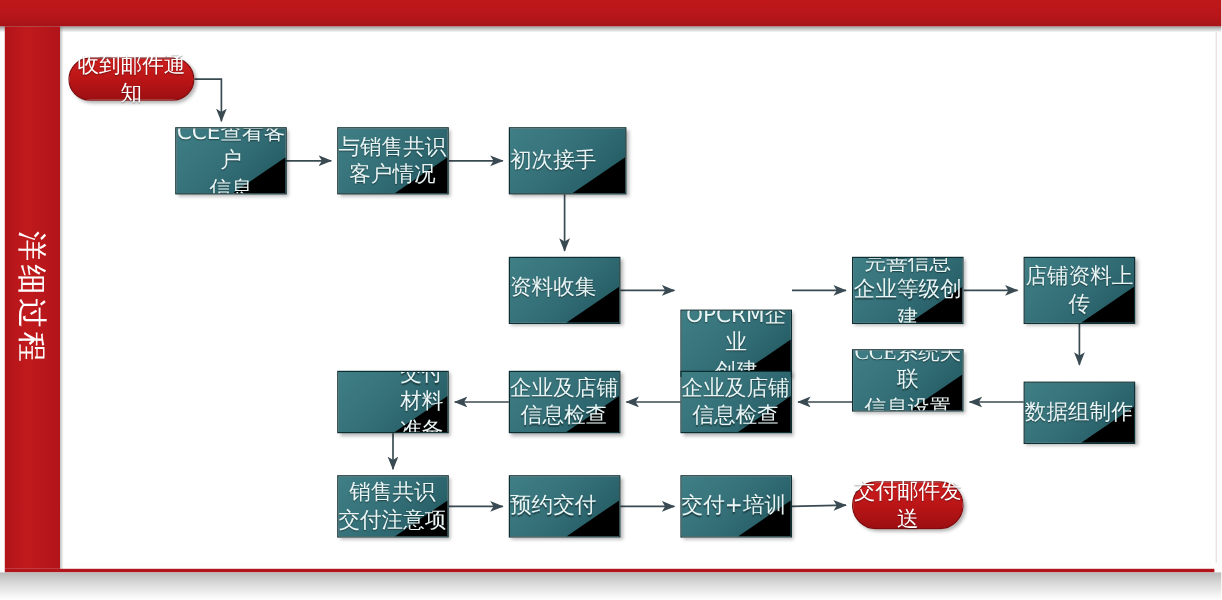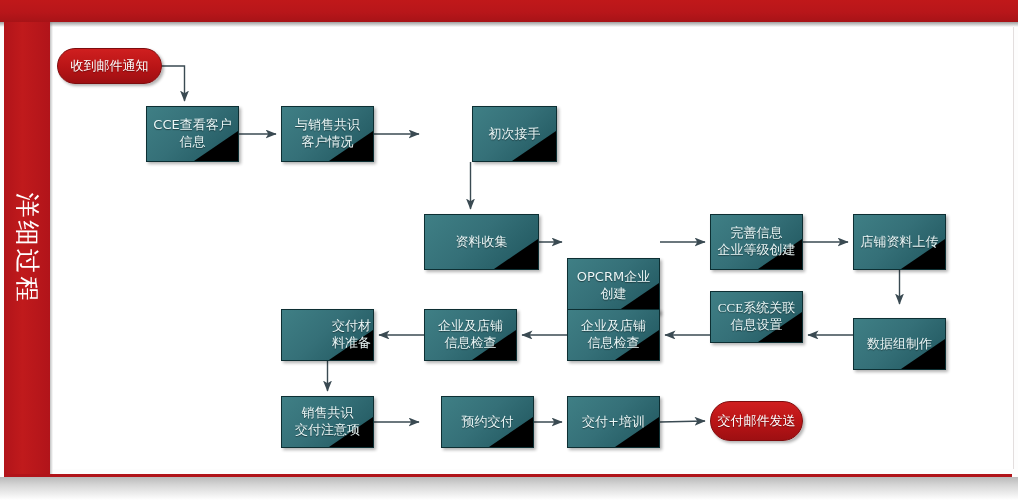--- a/index.html
+++ b/index.html
@@ -82,24 +82,24 @@
     letter-spacing: 3px;
     font-family: "DejaVu Sans", "Liberation Sans", sans-serif;
   }
 
   
   .node {
     position: absolute;
     box-sizing: border-box;
     display: flex;
     align-items: center;
-    justify-content: center;
+    justify-content: flex-start;
     text-align: center;
     color: #eaf6f6;
-    font-size: 13px;
+    font-size: 18px;
     line-height: 1.3;
     white-space: pre-line;
     z-index: 5;
   }
 
   .node.process {
     background: linear-gradient(135deg, #3f7f85 0%, #357078 45%, #1f555d 100%);
     border: 1px solid #0d2f33;
     box-shadow: 2px 2px 3px rgba(0,0,0,0.30);
     overflow: hidden;
@@ -186,38 +186,38 @@
         <path d="M 660 422 L 705 421" marker-end="url(#arrow)"></path>
       </g>
   </svg>
 
   <div id="node-layer">
       <div class="node terminator" style="left: 57px; top: 48px; width: 105px; height: 36px;"><span class="lbl">收到邮件通知</span></div>
       <div class="node process" style="left: 138px; top: 106px; width: 93px; height: 56px; margin-left: 8px;"><span class="lbl">CCE查看客户
 信息</span></div>
       <div class="node process" style="left: 281px; top: 106px; width: 93px; height: 56px;"><span class="lbl">与销售共识
 客户情况</span></div>
-      <div class="node process" style="left: 424px; top: 106px; width: 85px; height: 56px; margin-left: 48px;"><span class="lbl">初次接手</span></div>
-      <div class="node process" style="left: 424px; top: 214px; width: 115px; height: 56px;"><span class="lbl">资料收集</span></div>
+      <div class="node process" style="left: 424px; top: 106px; width: 98px; height: 56px;"><span class="lbl">初次接手</span></div>
+      <div class="node process" style="left: 424px; top: 214px; width: 93px; height: 56px; font-family: Liberation Mono, monospace;"><span class="lbl">资料收集</span></div>
       <div class="node process" style="left: 567px; top: 214px; width: 93px; height: 56px; margin-top: 44px;"><span class="lbl">OPCRM企业
 创建</span></div>
       <div class="node process" style="left: 710px; top: 214px; width: 93px; height: 56px;"><span class="lbl">完善信息
 企业等级创建</span></div>
       <div class="node process" style="left: 853px; top: 214px; width: 93px; height: 56px;"><span class="lbl">店铺资料上传</span></div>
       <div class="node process" style="left: 853px; top: 318px; width: 93px; height: 52px;"><span class="lbl">数据组制作</span></div>
       <div class="node process" style="left: 710px; top: 291px; width: 93px; height: 52px; font-family: Liberation Serif, serif;"><span class="lbl">CCE系统关联
 信息设置</span></div>
       <div class="node process" style="left: 567px; top: 309px; width: 93px; height: 52px;"><span class="lbl">企业及店铺
 信息检查</span></div>
       <div class="node process" style="left: 424px; top: 309px; width: 93px; height: 52px;"><span class="lbl">企业及店铺
 信息检查</span></div>
       <div class="node process" style="left: 281px; top: 309px; width: 93px; height: 52px; padding-left: 48px;"><span class="lbl">交付材料准备</span></div>
       <div class="node process" style="left: 281px; top: 396px; width: 93px; height: 52px;"><span class="lbl">销售共识
 交付注意项</span></div>
-      <div class="node process" style="left: 424px; top: 396px; width: 93px; height: 52px; margin-left: 17px;"><span class="lbl">预约交付</span></div>
+      <div class="node process" style="left: 424px; top: 396px; width: 93px; height: 52px;"><span class="lbl">预约交付</span></div>
       <div class="node process" style="left: 567px; top: 396px; width: 93px; height: 52px;"><span class="lbl">交付+培训</span></div>
       <div class="node terminator" style="left: 710px; top: 401px; width: 93px; height: 40px;"><span class="lbl">交付邮件发送</span></div>
     </div>
 
   <div class="bottom-rule"></div>
   <div class="bottom-gray"></div>
 
 </div>
 
 </body></html>

